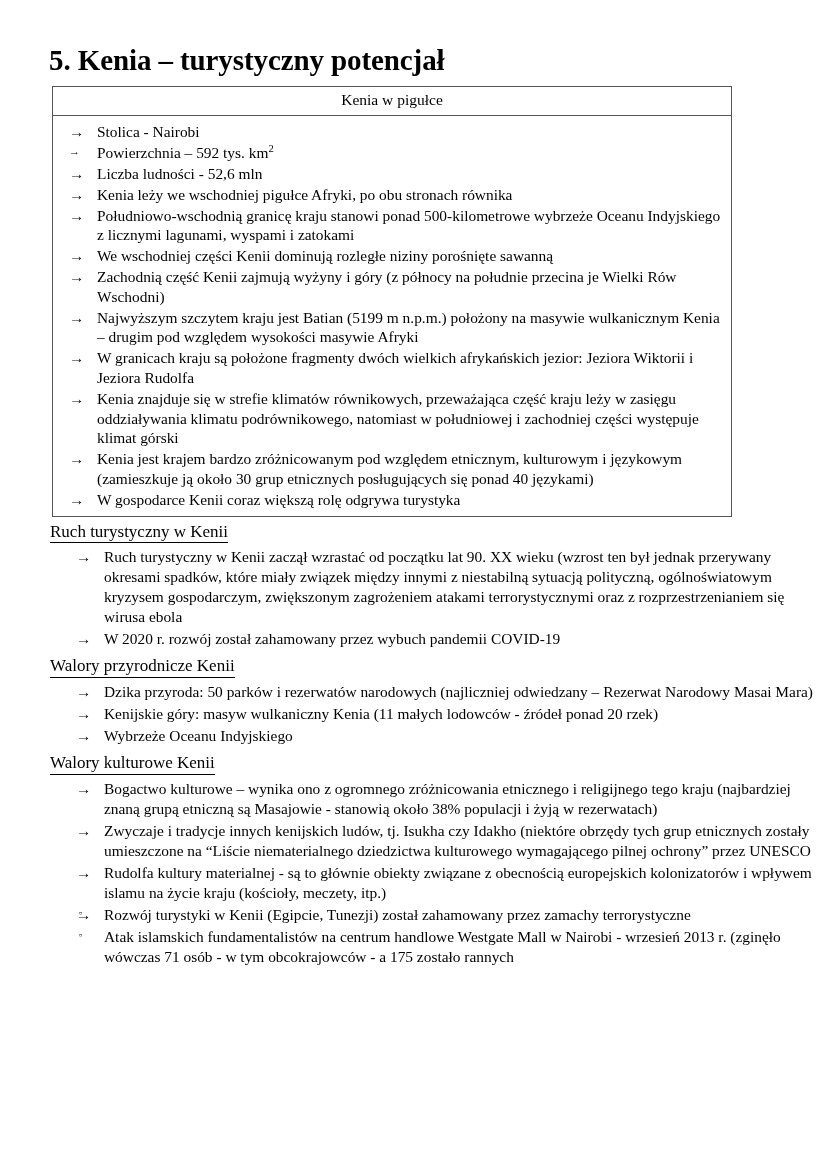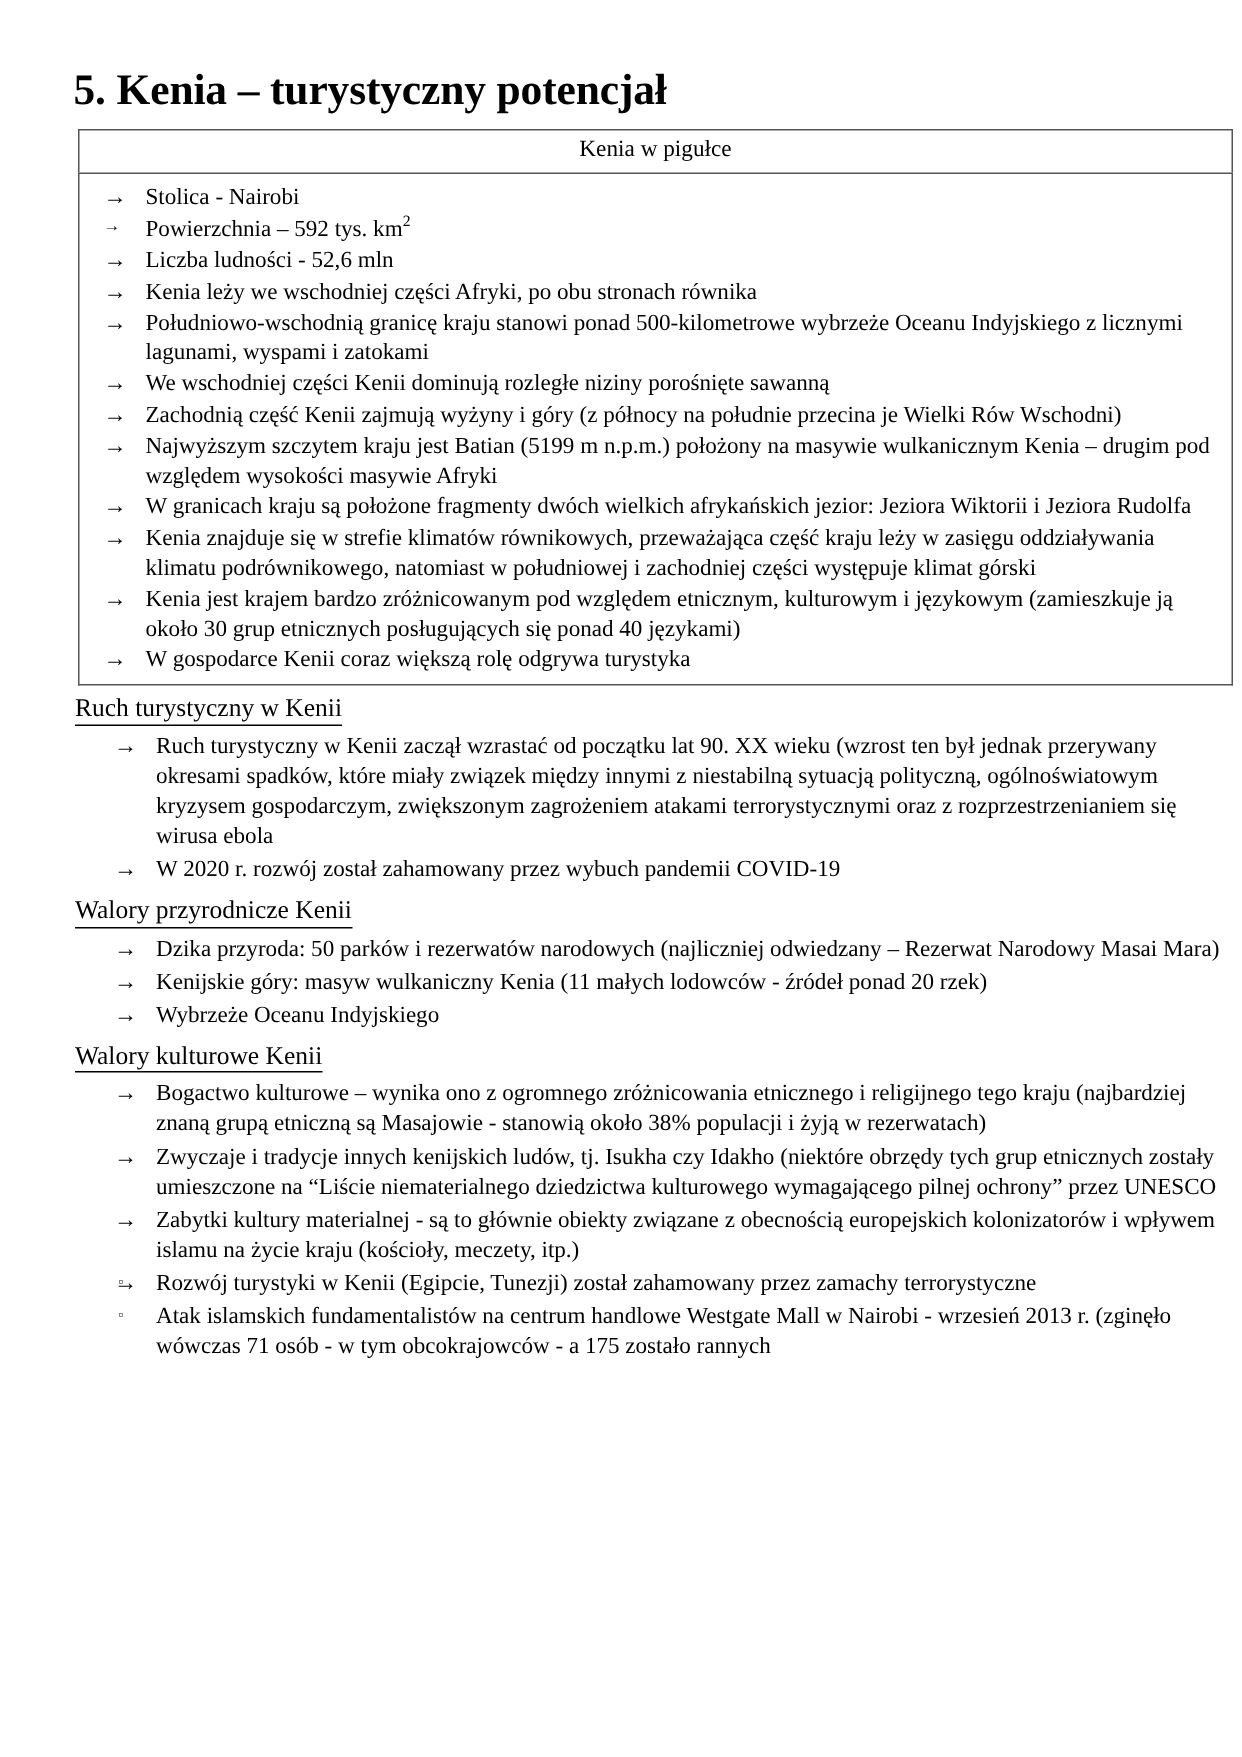--- a/index.html
+++ b/index.html
@@ -31,21 +31,21 @@
     font-size: 29px;
     font-weight: bold;
     line-height: 1.12;
     letter-spacing: -0.1px;
     margin: 0 0 10px 3px;
     font-family: "Liberation Serif", "DejaVu Serif", serif;
   }
 
   
   .pill-table {
-    width: 770px;
+    width: 680px;
     margin: 0 0 0 6px;
     border: 1px solid #555555;
     border-collapse: collapse;
     background: #ffffff;
   }
   .pill-table .hdr {
     border-bottom: 1px solid #555555;
     text-align: center;
     font-size: 15.5px;
     line-height: 1.35;
@@ -132,21 +132,21 @@
         <th class="hdr">Kenia w pigułce</th>
       </tr>
     </thead>
     <tbody>
       <tr>
         <td class="body-cell">
           <ul class="blist" id="table-list">
               <li><span class="marker">→</span><span>Stolica - Nairobi</span></li>
               <li class="small-arrow"><span class="marker">→</span><span>Powierzchnia – 592 tys. km<sup>2</sup></span></li>
               <li><span class="marker">→</span><span>Liczba ludności - 52,6 mln</span></li>
-              <li><span class="marker">→</span><span>Kenia leży we wschodniej części Afryki, po obu stronach równika</span></li>
+              <li><span class="marker">→</span><span>Kenia leży we wschodniej pigułce Afryki, po obu stronach równika</span></li>
               <li><span class="marker">→</span><span>Południowo-wschodnią granicę kraju stanowi ponad 500-kilometrowe wybrzeże Oceanu Indyjskiego z licznymi lagunami, wyspami i zatokami</span></li>
               <li><span class="marker">→</span><span>We wschodniej części Kenii dominują rozległe niziny porośnięte sawanną</span></li>
               <li><span class="marker">→</span><span>Zachodnią część Kenii zajmują wyżyny i góry (z północy na południe przecina je Wielki Rów Wschodni)</span></li>
               <li><span class="marker">→</span><span>Najwyższym szczytem kraju jest Batian (5199 m n.p.m.) położony na masywie wulkanicznym Kenia – drugim pod względem wysokości masywie Afryki</span></li>
               <li><span class="marker">→</span><span>W granicach kraju są położone fragmenty dwóch wielkich afrykańskich jezior: Jeziora Wiktorii i Jeziora Rudolfa</span></li>
               <li><span class="marker">→</span><span>Kenia znajduje się w strefie klimatów równikowych, przeważająca część kraju leży w zasięgu oddziaływania klimatu podrównikowego, natomiast w południowej i zachodniej części występuje klimat górski</span></li>
               <li><span class="marker">→</span><span>Kenia jest krajem bardzo zróżnicowanym pod względem etnicznym, kulturowym i językowym (zamieszkuje ją około 30 grup etnicznych posługujących się ponad 40 językami)</span></li>
               <li><span class="marker">→</span><span>W gospodarce Kenii coraz większą rolę odgrywa turystyka</span></li>
             </ul>
         </td>
@@ -160,21 +160,21 @@
           <li><span class="marker">→</span><span>W 2020 r. rozwój został zahamowany przez wybuch pandemii COVID-19</span></li>
         </ul></div>
       <div class="section-wrap"><h2 class="section">Walory przyrodnicze Kenii</h2><ul class="blist outer">
           <li><span class="marker">→</span><span>Dzika przyroda: 50 parków i rezerwatów narodowych (najliczniej odwiedzany – Rezerwat Narodowy Masai Mara)</span></li>
           <li><span class="marker">→</span><span>Kenijskie góry: masyw wulkaniczny Kenia (11 małych lodowców - źródeł ponad 20 rzek)</span></li>
           <li><span class="marker">→</span><span>Wybrzeże Oceanu Indyjskiego</span></li>
         </ul></div>
       <div class="section-wrap"><h2 class="section">Walory kulturowe Kenii</h2><ul class="blist outer">
           <li><span class="marker">→</span><span>Bogactwo kulturowe – wynika ono z ogromnego zróżnicowania etnicznego i religijnego tego kraju (najbardziej znaną grupą etniczną są Masajowie - stanowią około 38% populacji i żyją w rezerwatach)</span></li>
           <li><span class="marker">→</span><span>Zwyczaje i tradycje innych kenijskich ludów, tj. Isukha czy Idakho (niektóre obrzędy tych grup etnicznych zostały umieszczone na “Liście niematerialnego dziedzictwa kulturowego wymagającego pilnej ochrony” przez UNESCO</span></li>
-          <li><span class="marker">→</span><span>Zabytki kultury materialnej - są to głównie obiekty związane z obecnością europejskich kolonizatorów i wpływem islamu na życie kraju (kościoły, meczety, itp.)</span></li>
+          <li><span class="marker">→</span><span>Rudolfa kultury materialnej - są to głównie obiekty związane z obecnością europejskich kolonizatorów i wpływem islamu na życie kraju (kościoły, meczety, itp.)</span></li>
           <li class="sq"><span class="marker">▫</span></li>
         </ul></div>
       <div class="section-wrap"><ul class="blist outer">
           <li><span class="marker">→</span><span>Rozwój turystyki w Kenii (Egipcie, Tunezji) został zahamowany przez zamachy terrorystyczne</span></li>
           <li class="sq"><span class="marker">▫</span><span>Atak islamskich fundamentalistów na centrum handlowe Westgate Mall w Nairobi - wrzesień 2013 r. (zginęło wówczas 71 osób - w tym obcokrajowców - a 175 zostało rannych</span></li>
         </ul></div>
     </div>
 
 </div>
 

